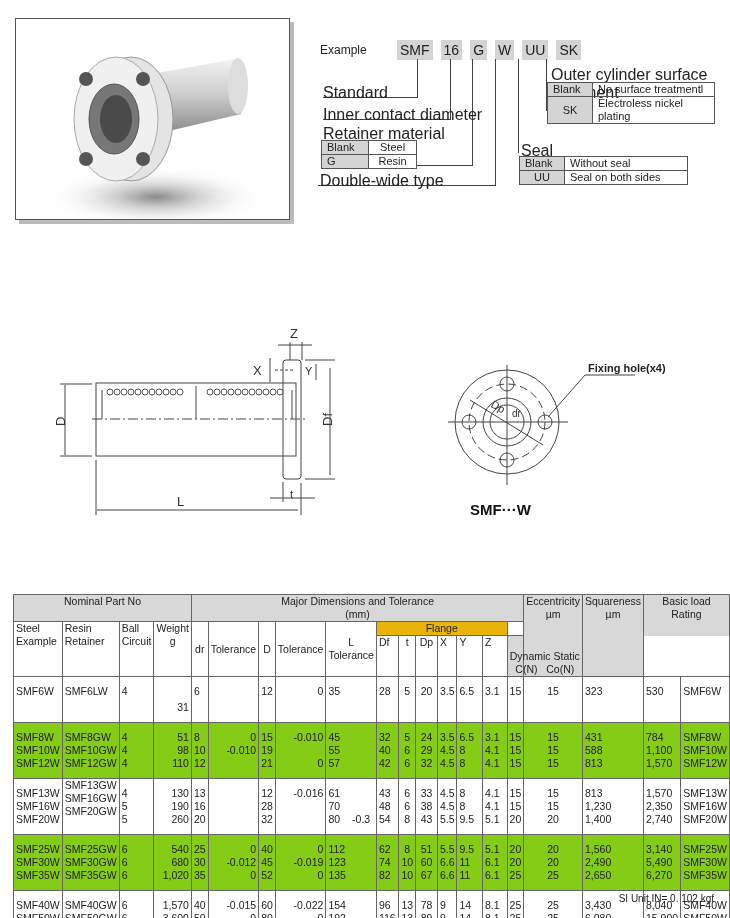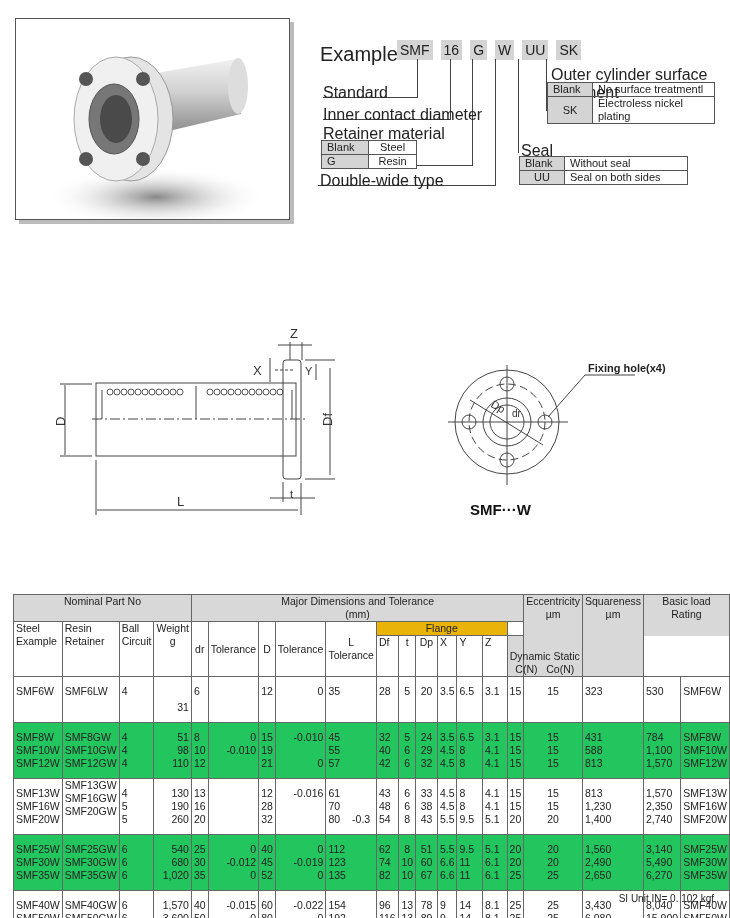--- a/index.html
+++ b/index.html
@@ -1,32 +1,32 @@
 <!DOCTYPE html>
 <html><head>
 <meta charset="utf-8">
 <style>
   html,body{margin:0;padding:0;background:#fff;}
   body{width:730px;height:918px;position:relative;overflow:hidden;font-family:"Liberation Sans",sans-serif;color:#222;}
   .abs{position:absolute;}
   
   #photo{left:15px;top:18px;width:273px;height:200px;border:1px solid #555;background:#fff;box-shadow:4px 4px 0 #bbb;overflow:hidden;}
   
-  .ex-label{font-size:20px;}
+  .ex-label{font-size:12px;}
   .code-box{background:#d4d4d4;font-size:14px;padding:1px 3px;line-height:18px;}
   .small{font-size:16px;}
   .opt-table{border-collapse:collapse;font-size:11px;}
   .opt-table td{border:1px solid #555;padding:0 5px;line-height:13px;}
   .opt-table td.k{background:#d4d4d4;}
   .line{position:absolute;background:#444;}
   
   #spec{position:absolute;left:13px;top:594px;border-collapse:collapse;font-size:10.5px;line-height:13px;}
   #spec td,#spec th{border:1px solid #666;padding:0 2px;font-weight:normal;vertical-align:top;}
   #spec th{background:#d8d8d8;text-align:center;}
-  #spec .g td{background:#22c55e;}
+  #spec .g td{background:#84cc16;}
   #spec td.n{text-align:left;}
   #spec td.c{text-align:center;}
   #spec td.r{text-align:right;}
   .ml{white-space:pre;}
   #si{right:16px;top:893px;font-size:10px;}
 </style>
 </head>
 <body>
 
 <div id="photo" class="abs">

